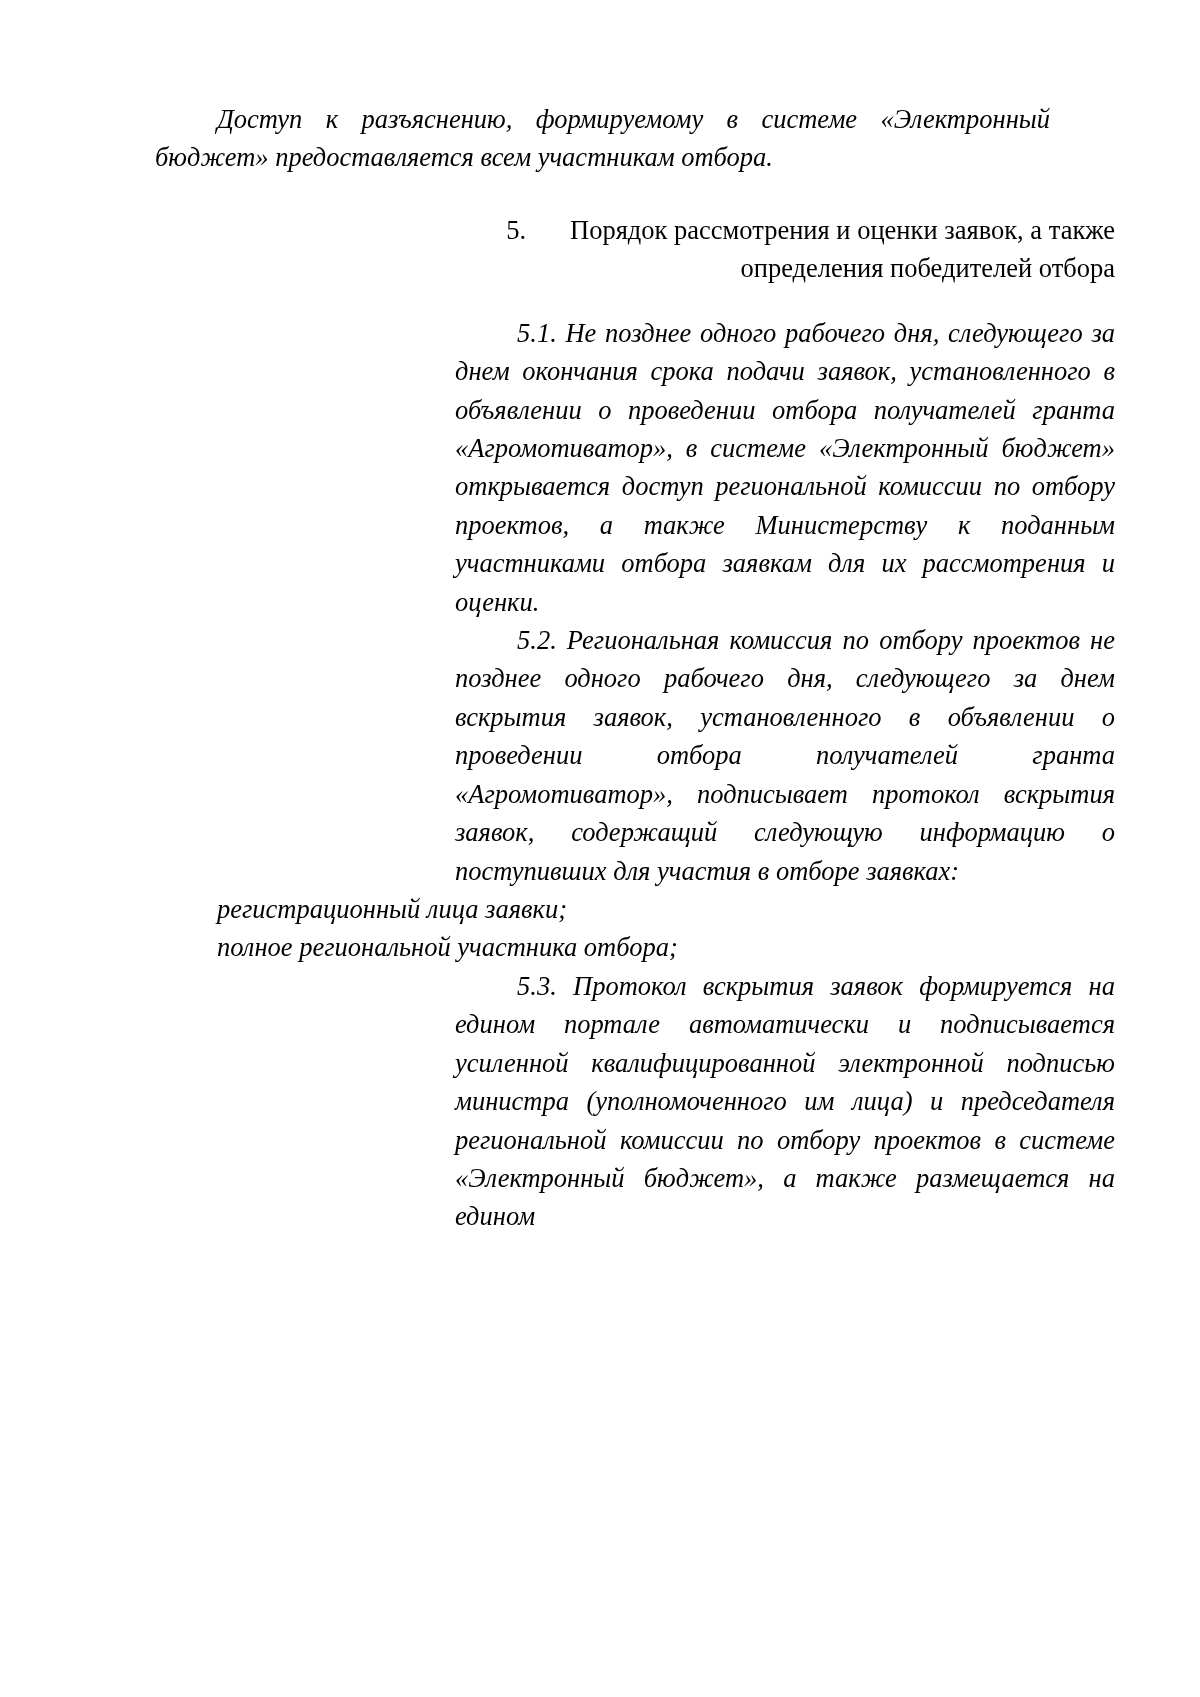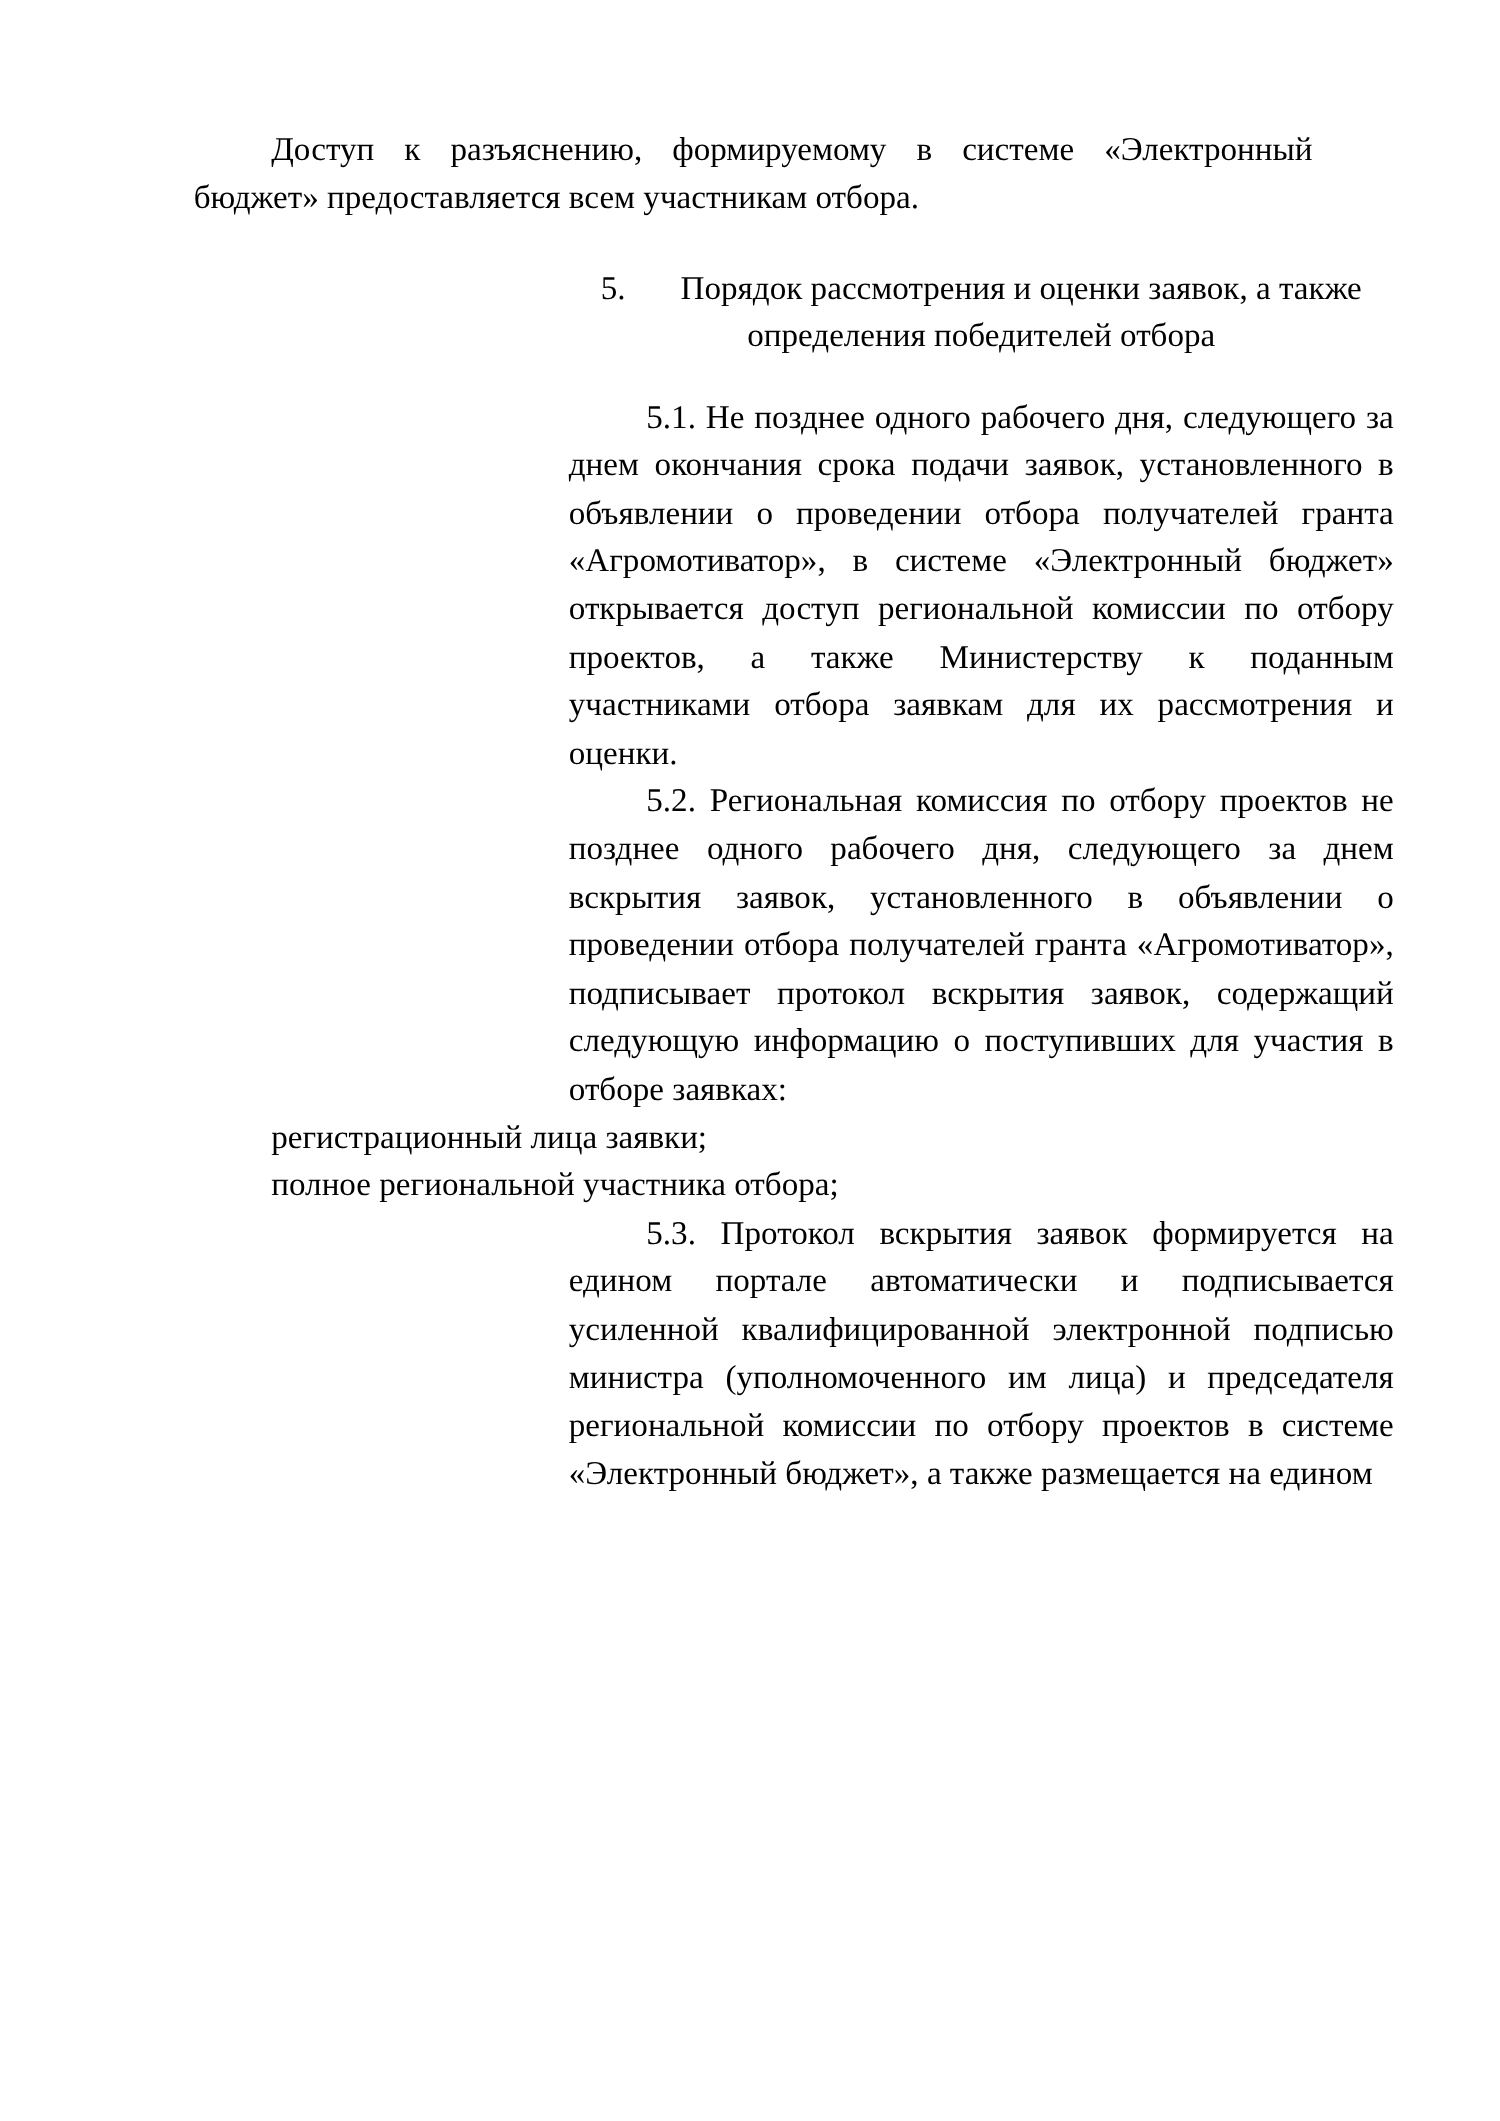--- a/index.html
+++ b/index.html
@@ -21,30 +21,31 @@
     padding: 100px 150px 60px 155px;
   }
   .doc-body {
     font-size: 26.5px;
     line-height: 1.45;
   }
   p {
     margin: 0;
     text-align: justify;
     text-justify: inter-word;
+    font-style: italic;
   }
   .indent {
     text-indent: 62px;
   }
   .heading {
     margin-top: 34px;
     margin-bottom: 26px;
     width: 660px;
     margin-left: 300px;
-    text-align: center;
+    text-align: right;
     text-indent: 0;
   }
   .heading .num {
     display: inline-block;
     margin-right: 44px;
   }
   .block-right {
     margin-left: 300px;
     width: 660px;
   }

